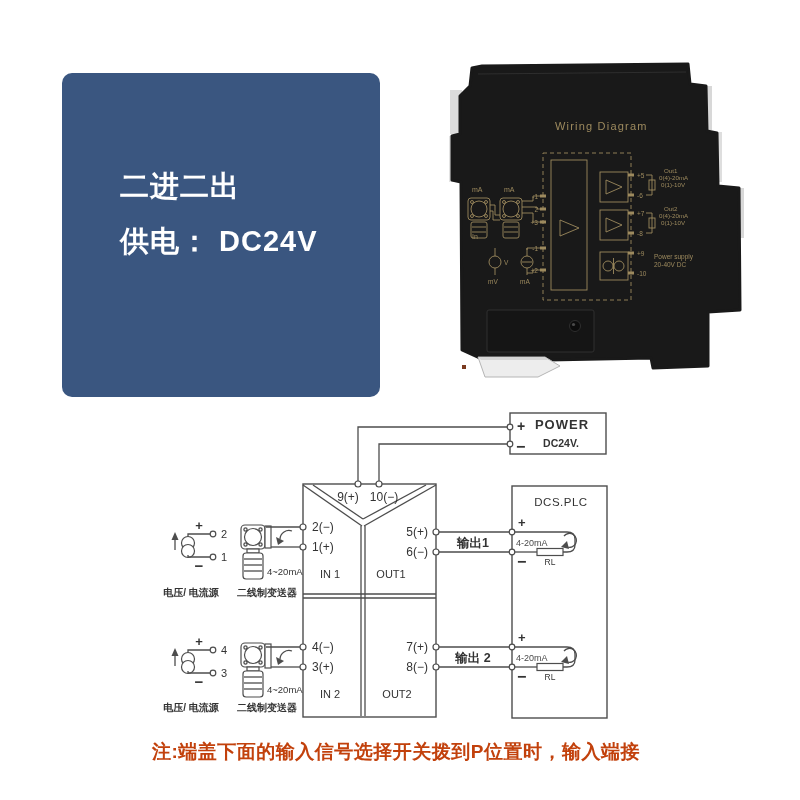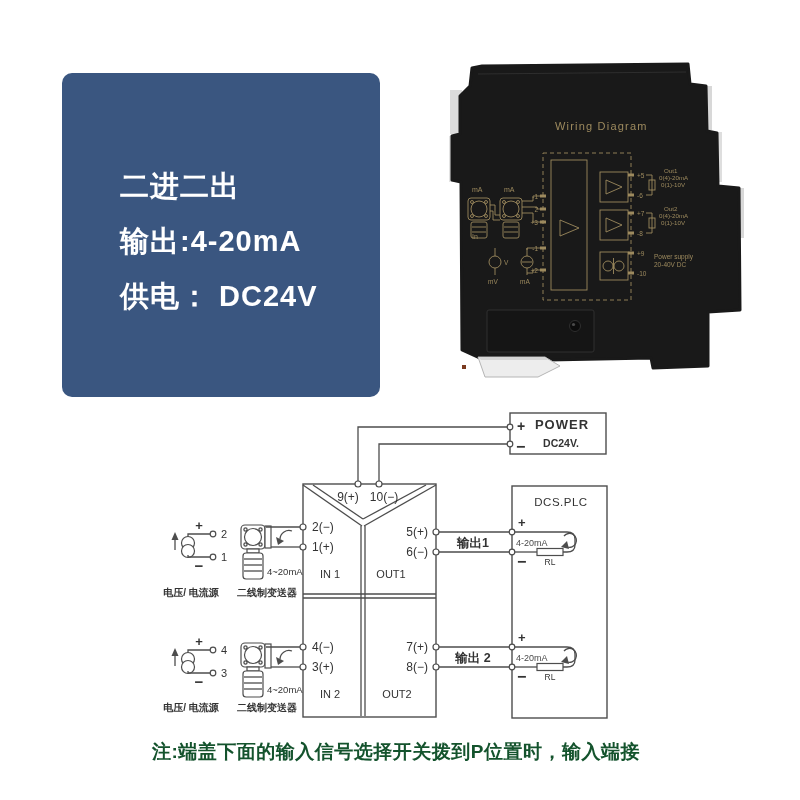--- a/index.html
+++ b/index.html
@@ -24,21 +24,20 @@
   .dterm{stroke:#4d4d4d;stroke-width:1.2;fill:#ffffff;}
   .dtext{fill:#333333;}
 </style>
 </head>
 <body>
 
 <div id="canvas">
 
   <div id="spec-card" style="background: rgb(58, 86, 128);">
     <span class="line">二进二出</span>
-    <span class="line">输出:4-20mA</span>
     <span class="line">供电： DC24V</span>
   </div>
 
   <svg id="device-svg" viewBox="0 0 322 318">
 
     <g>
       <rect x="2" y="30" width="12" height="44" fill="#dcdcdc"></rect>
       <rect x="1" y="76" width="11" height="46" fill="#e3e3e3"></rect>
       <rect x="248" y="26" width="16" height="44" fill="#d8d8d8"></rect>
       <rect x="258" y="72" width="16" height="50" fill="#dedede"></rect>
@@ -326,17 +325,17 @@
       <line x1="104" y1="289" x2="122" y2="289" class="dline"></line>
       <line x1="126" y1="247" x2="160" y2="247" class="dline"></line>
       <line x1="131" y1="267" x2="160" y2="267" class="dline"></line>
       <path class="dline" d="M152,251 A9,9 0 0 0 140,259"></path>
       <polygon points="136,257 144,261 138,265" fill="#4d4d4d"></polygon>
       <text class="dtext" x="127" y="293" font-size="9.5">4~20mA</text>
       <text class="dtext" x="127" y="311" text-anchor="middle" font-size="10" font-weight="bold">二线制变送器</text>
     </g>
   </svg>
 
-  <div id="note" style="color: #14532d;">
+  <div id="note" style="color: #c2410c;">
     <div>注:端盖下面的输入信号选择开关拨到P位置时，输入端接</div>
   </div>
 
 </div>
 
 </body></html>

